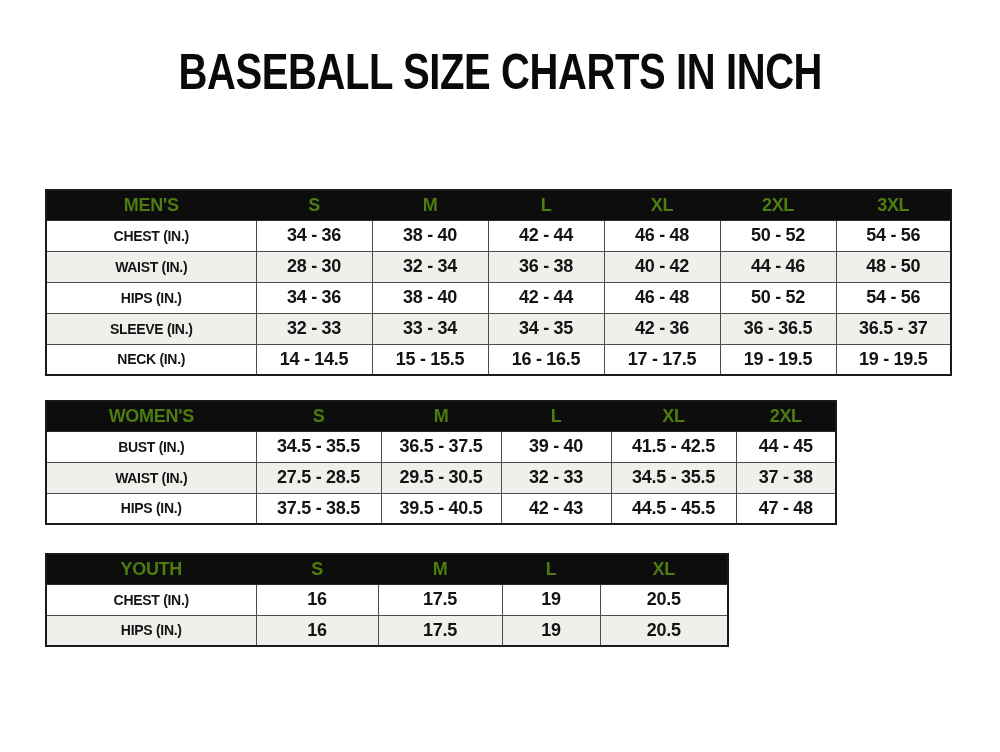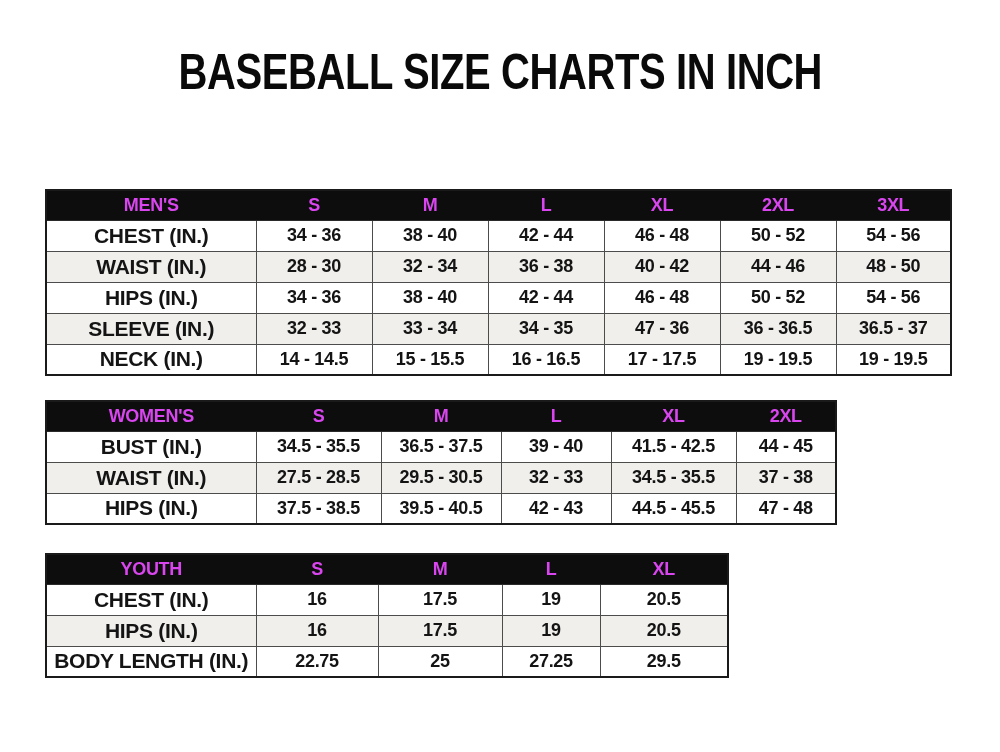--- a/index.html
+++ b/index.html
@@ -39,31 +39,31 @@
     padding:0 2px;
     text-align:center;
     vertical-align:middle;
     overflow:hidden;
     white-space:nowrap;
     color:#141414;
   }
   table.size-table thead tr{height:30px;}
   table.size-table thead th{
     background:#0d0d0d;
-    color:#d946ef;
+    color:#4d7c0f;
     font-size:18px;
     font-weight:700;
     letter-spacing:-0.3px;
     border-color:#0d0d0d;
     border-bottom:1px solid #2a2a2a;
   }
   table.size-table tbody tr{height:31px;background:#ffffff;}
   table.size-table tbody tr.alt{background:#f0efec;}
   table.size-table tbody th{
-    font-size:21px;
+    font-size:14px;
     font-weight:700;
     letter-spacing:-0.3px;
   }
   table.size-table tbody td{
     font-size:18px;
     font-weight:700;
     letter-spacing:-0.3px;
   }
 </style>
 </head>
@@ -119,21 +119,21 @@
             <td>42 - 44</td>
             <td>46 - 48</td>
             <td>50 - 52</td>
             <td>54 - 56</td>
           </tr>
           <tr class="alt">
             <th>SLEEVE (IN.)</th>
             <td>32 - 33</td>
             <td>33 - 34</td>
             <td>34 - 35</td>
-            <td>47 - 36</td>
+            <td>42 - 36</td>
             <td>36 - 36.5</td>
             <td>36.5 - 37</td>
           </tr>
           <tr>
             <th>NECK (IN.)</th>
             <td>14 - 14.5</td>
             <td>15 - 15.5</td>
             <td>16 - 16.5</td>
             <td>17 - 17.5</td>
             <td>19 - 19.5</td>
@@ -212,23 +212,16 @@
             <td>19</td>
             <td>20.5</td>
           </tr>
           <tr class="alt">
             <th>HIPS (IN.)</th>
             <td>16</td>
             <td>17.5</td>
             <td>19</td>
             <td>20.5</td>
           </tr>
-          <tr>
-            <th>BODY LENGTH (IN.)</th>
-            <td>22.75</td>
-            <td>25</td>
-            <td>27.25</td>
-            <td>29.5</td>
-          </tr>
         </tbody>
       </table>
     </div>
 </div>
 
 </body></html>

